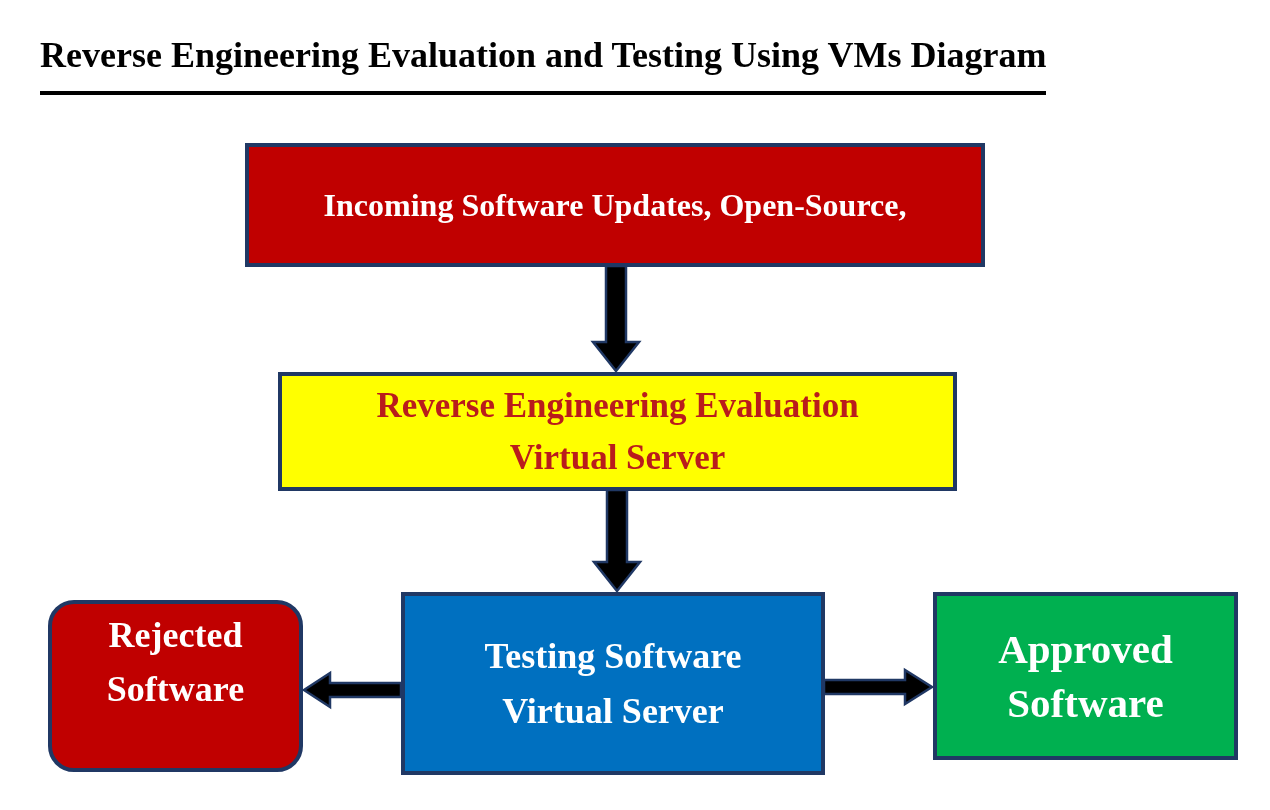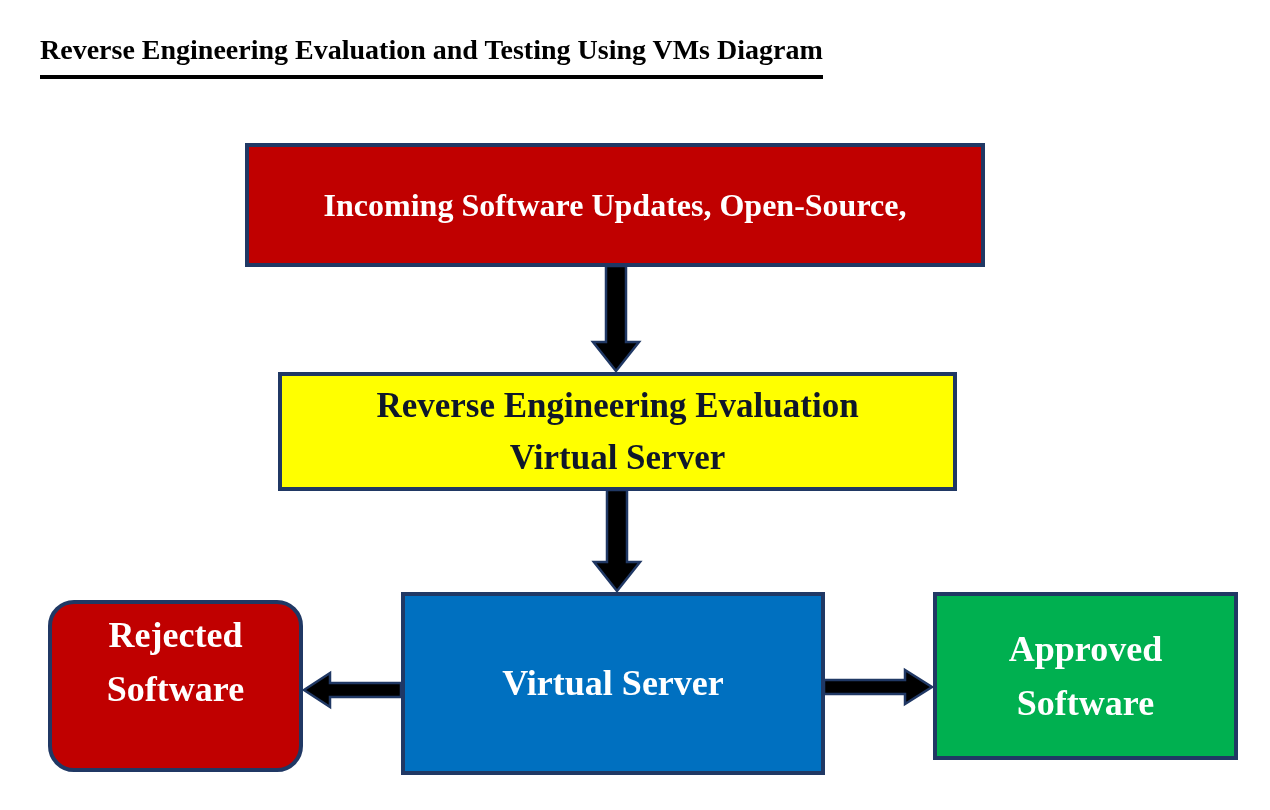--- a/index.html
+++ b/index.html
@@ -13,26 +13,26 @@
     height: 810px;
     background: #ffffff;
     font-family: "Liberation Serif", "DejaVu Serif", serif;
     overflow: hidden;
   }
   .title {
     position: absolute;
     left: 40px;
     top: 34px;
     margin: 0;
-    font-size: 28px;
+    font-size: 36px;
     font-weight: bold;
     color: #000000;
     display: inline-block;
     border-bottom: 4px solid #000000;
-    padding-bottom: 9px;
+    padding-bottom: 15px;
     letter-spacing: 0px;
     white-space: nowrap;
   }
   .node {
     position: absolute;
     box-sizing: border-box;
     border: 4px solid #203864;
     display: flex;
     flex-direction: column;
     align-items: center;
@@ -77,21 +77,21 @@
     padding-top: 4px;
     font-size: 36px;
     line-height: 54px;
     border-radius: 26px;
   }
   .node-approved {
     left: 933px;
     top: 592px;
     width: 305px;
     height: 168px;
-    font-size: 36px;
+    font-size: 41px;
     line-height: 54px;
   }
   .arrows {
     position: absolute;
     left: 0;
     top: 0;
     width: 1270px;
     height: 810px;
     pointer-events: none;
   }
@@ -106,26 +106,27 @@
 <body>
 
 <div class="canvas">
 
   <h1 class="title">Reverse Engineering Evaluation and Testing Using VMs Diagram</h1>
 
   <div class="node node-incoming" style="background-color: rgb(192, 0, 0); color: rgb(255, 255, 255);">
     <span class="line">Incoming Software Updates, Open-Source,</span>
   </div>
 
-  <div class="node node-evaluation" style="background-color: rgb(255, 255, 0); color: #0f172a;">
+  <div class="node node-evaluation" style="background-color: rgb(255, 255, 0); color: #b91c1c;">
     <span class="line">Reverse Engineering Evaluation</span>
     <span class="line">Virtual Server</span>
   </div>
 
   <div class="node node-testing" style="background-color: rgb(0, 112, 192); color: rgb(255, 255, 255);">
+    <span class="line">Testing Software</span>
     <span class="line">Virtual Server</span>
   </div>
 
   <div class="node node-rejected" style="background-color: rgb(192, 0, 0); color: rgb(255, 255, 255);">
     <span class="line">Rejected</span>
     <span class="line">Software</span>
   </div>
 
   <div class="node node-approved" style="background-color: rgb(0, 176, 80); color: rgb(255, 255, 255);">
     <span class="line">Approved</span>

